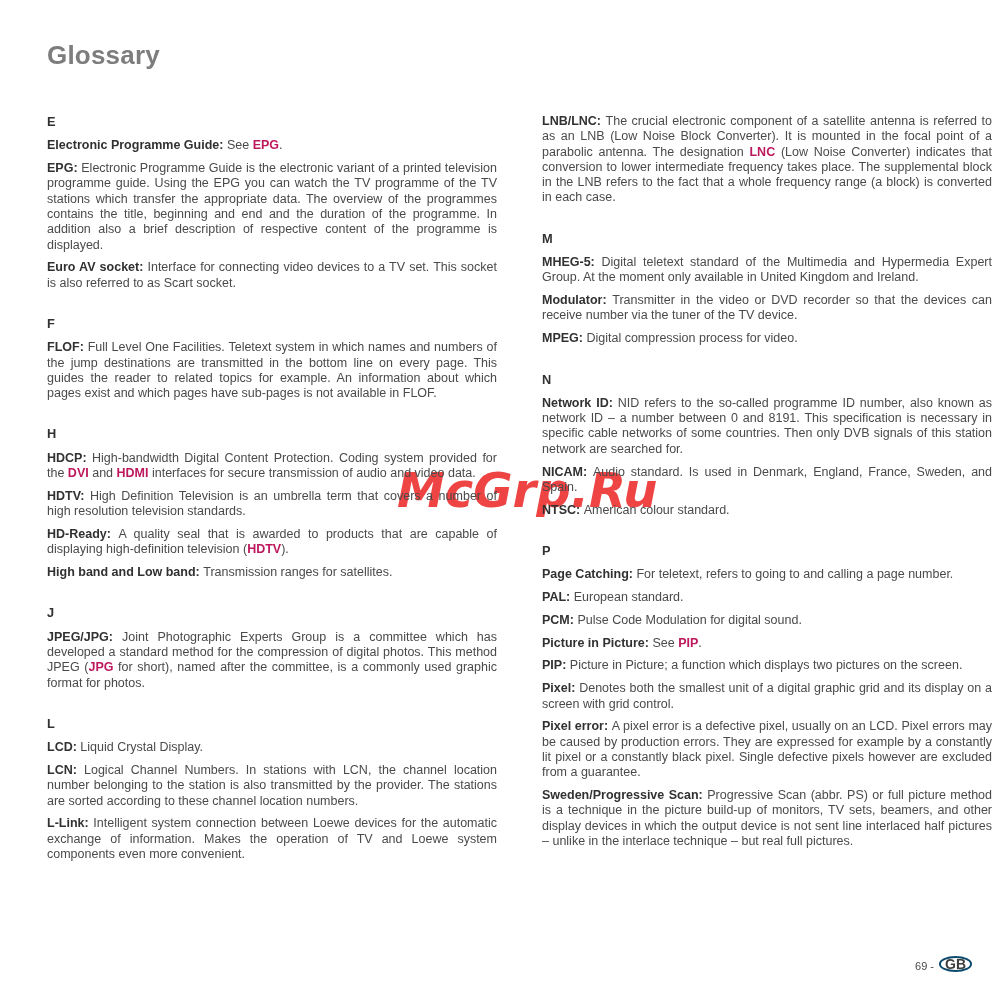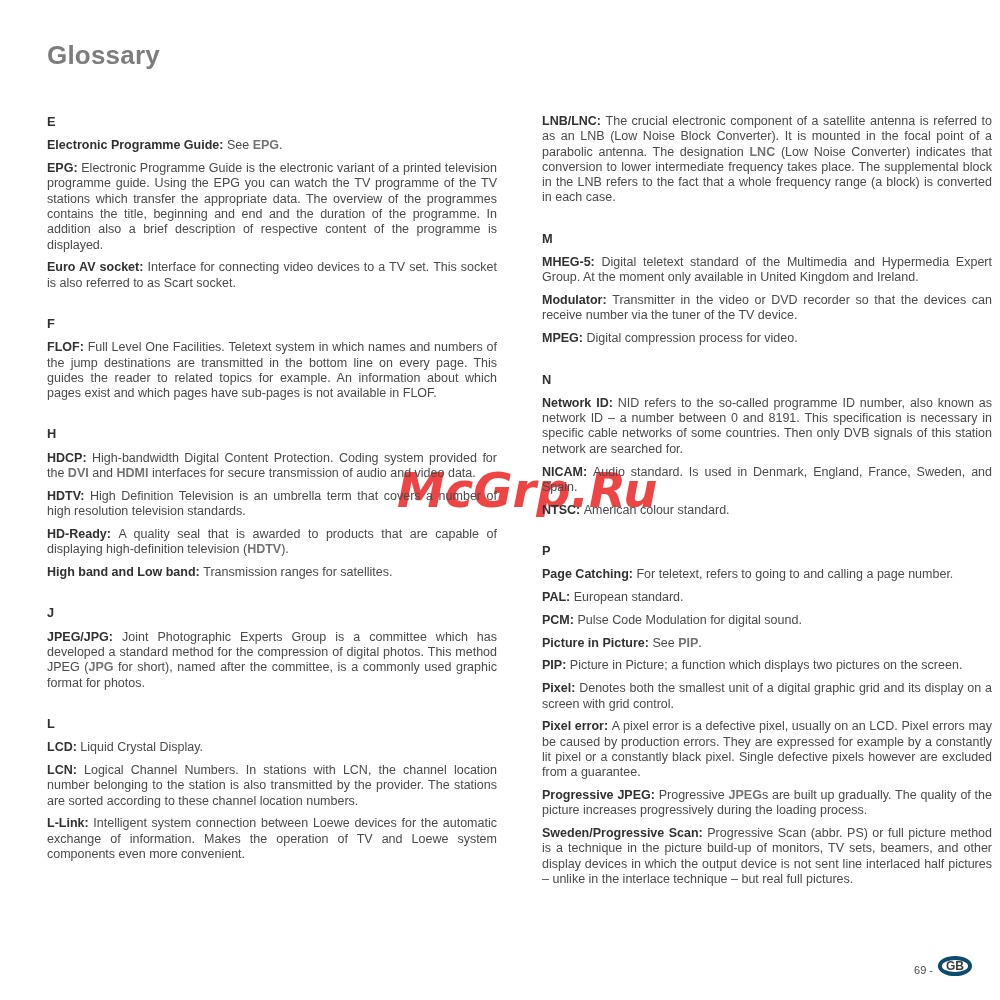--- a/index.html
+++ b/index.html
@@ -28,38 +28,38 @@
     font-weight:bold;color:#313131;
     margin:25px 0 9px 0;
     font-size:12.8px;
   }
   .sec:first-child{margin-top:0;}
   p.entry{
     margin:0 0 7.5px 0;
     text-align:justify;
   }
   p.entry .term{color:#313131;font-weight:bold;}
-  p.entry b{color:#737373;}
+  p.entry b{color:#be185d;}
   .watermark{
     position:absolute;left:397px;top:462px;
     z-index:1;
     font-size:48px;font-style:italic;font-weight:bold;
     font-family:"DejaVu Sans", sans-serif;
     user-select:none;
   }
   .footer{
     position:absolute;right:28px;top:956px;
     z-index:2;
     font-size:11px;color:#4a4a4a;
     display:flex;align-items:flex-end;gap:5px;
   }
   .region-badge{
     display:inline-block;
-    font-size:12px;font-weight:bold;color:#3d3d3d;
-    border:4px solid #0c4a6e;
+    font-size:14px;font-weight:bold;color:#3d3d3d;
+    border:2px solid #0c4a6e;
     border-radius:50%;
     padding:1.5px 4px 1px 4px;
     line-height:9px;
   }
 </style>
 </head>
 <body>
 
 <div class="page">
 
@@ -97,21 +97,20 @@
       <p class="entry"><span class="term">NICAM: </span><span>Audio standard. Is used in Denmark, England, France, Sweden, and Spain.</span></p>
       <p class="entry"><span class="term">NTSC: </span><span>American colour standard.</span></p>
       <div class="sec">P</div>
       <p class="entry"><span class="term">Page Catching: </span><span>For teletext, refers to going to and calling a page number.</span></p>
       <p class="entry"><span class="term">PAL: </span><span>European standard.</span></p>
       <p class="entry"><span class="term">PCM: </span><span>Pulse Code Modulation for digital sound.</span></p>
       <p class="entry"><span class="term">Picture in Picture: </span><span>See <b>PIP</b>.</span></p>
       <p class="entry"><span class="term">PIP: </span><span>Picture in Picture; a function which displays two pictures on the screen.</span></p>
       <p class="entry"><span class="term">Pixel: </span><span>Denotes both the smallest unit of a digital graphic grid and its display on a screen with grid control.</span></p>
       <p class="entry"><span class="term">Pixel error: </span><span>A pixel error is a defective pixel, usually on an LCD. Pixel errors may be caused by production errors. They are expressed for example by a constantly lit pixel or a constantly black pixel. Single defective pixels however are excluded from a guarantee.</span></p>
-      <p class="entry"><span class="term">Progressive JPEG: </span><span>Progressive <b>JPEG</b>s are built up gradually. The quality of the picture increases progressively during the loading process.</span></p>
       <p class="entry"><span class="term">Sweden/Progressive Scan: </span><span>Progressive Scan (abbr. PS) or full picture method is a technique in the picture build-up of monitors, TV sets, beamers, and other display devices in which the output device is not sent line interlaced half pictures – unlike in the interlace technique – but real full pictures.</span></p>
     </div>
 
   <div class="footer">
     <span>69 -</span>
     <span class="region-badge">GB</span>
   </div>
 
 </div>
 

